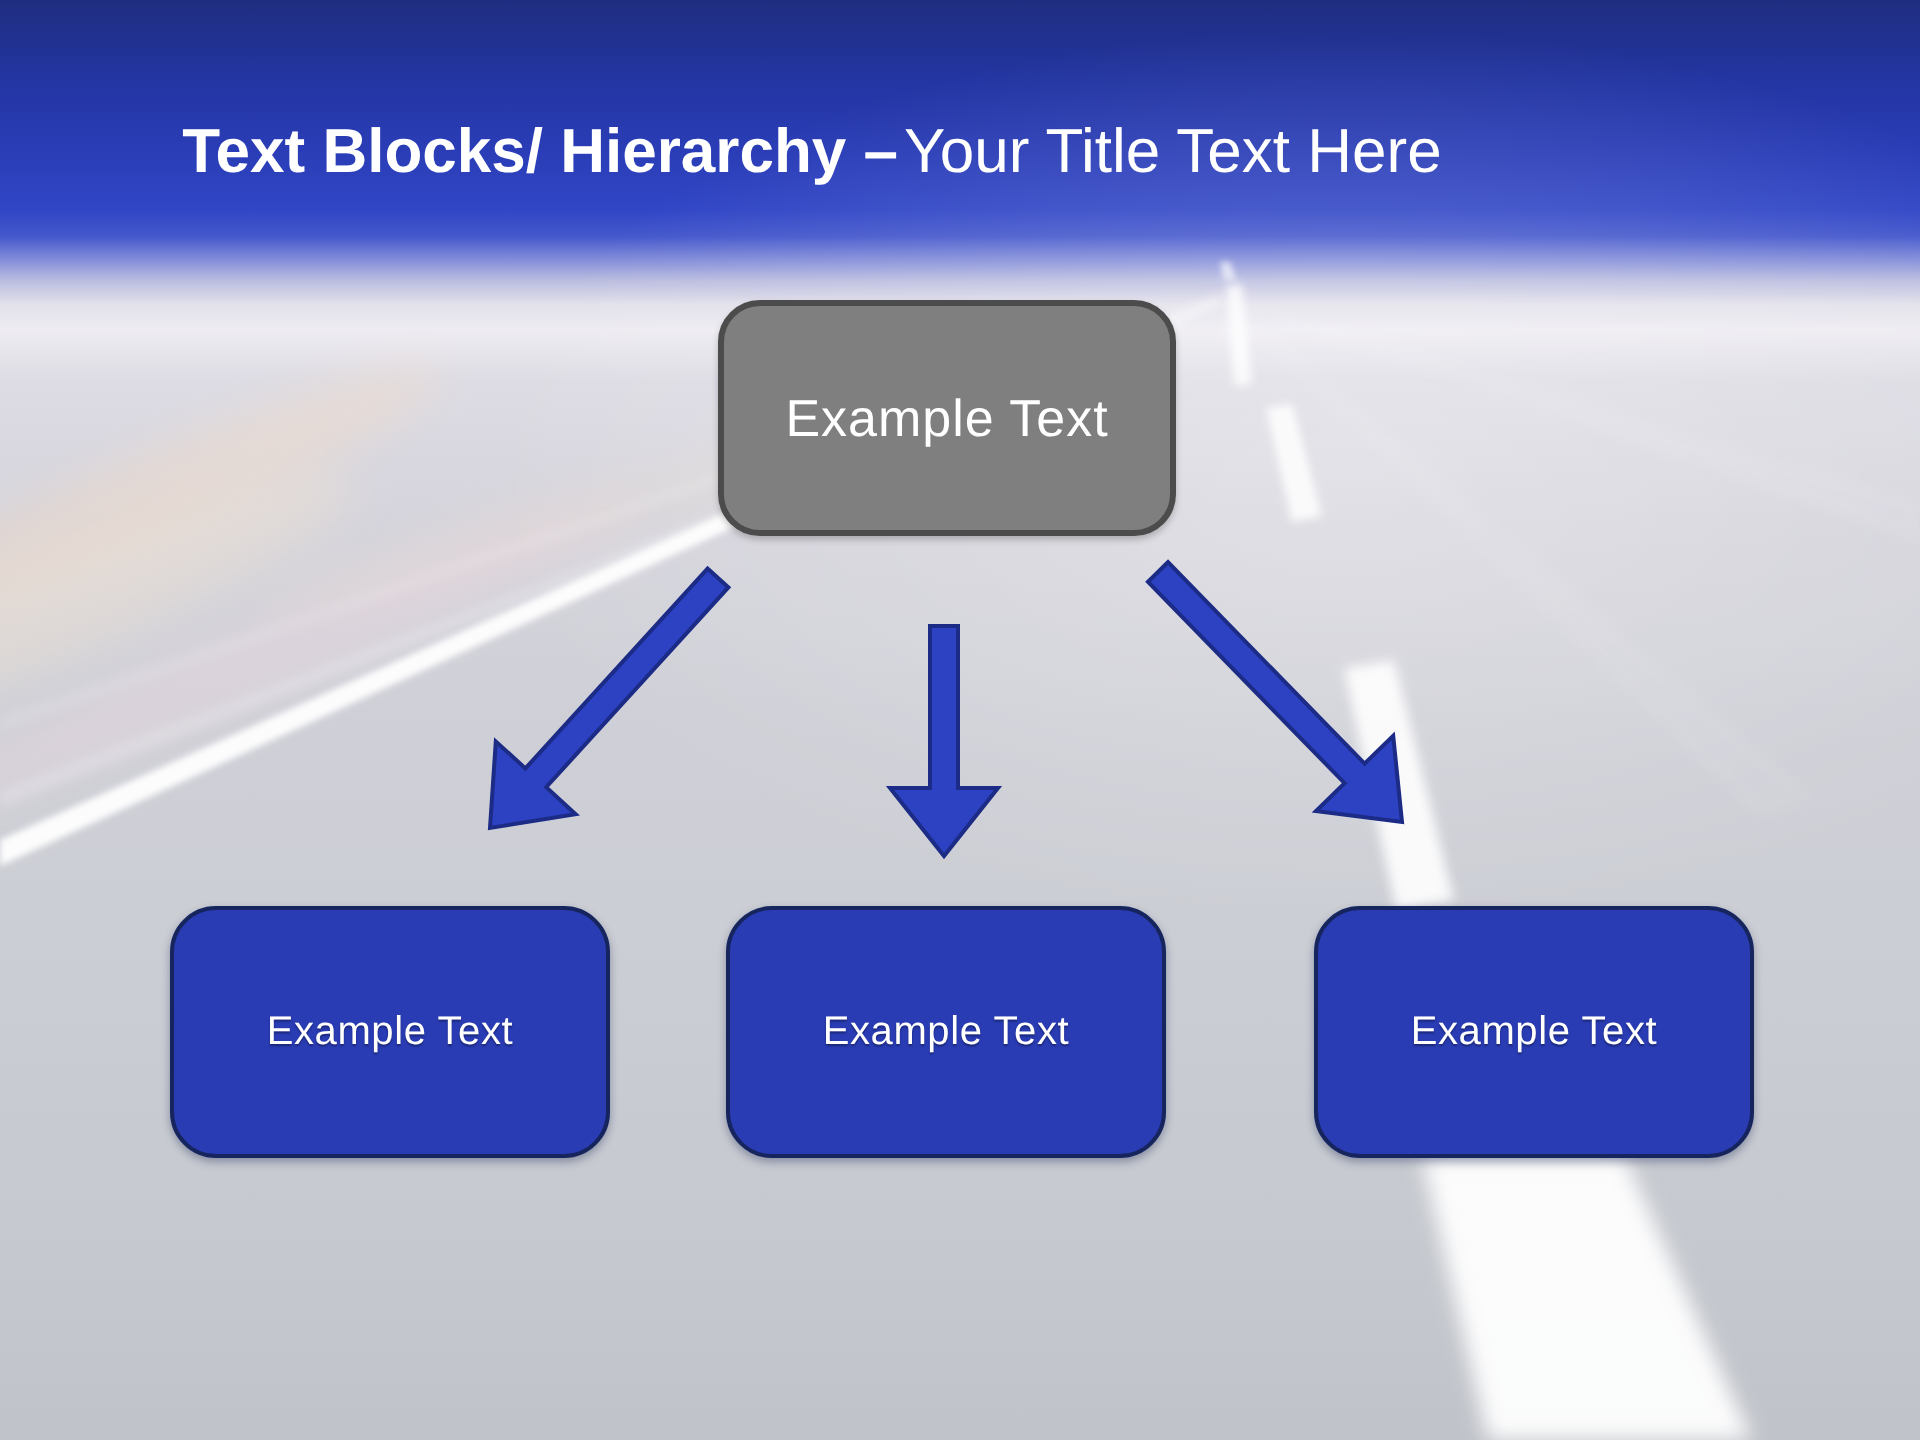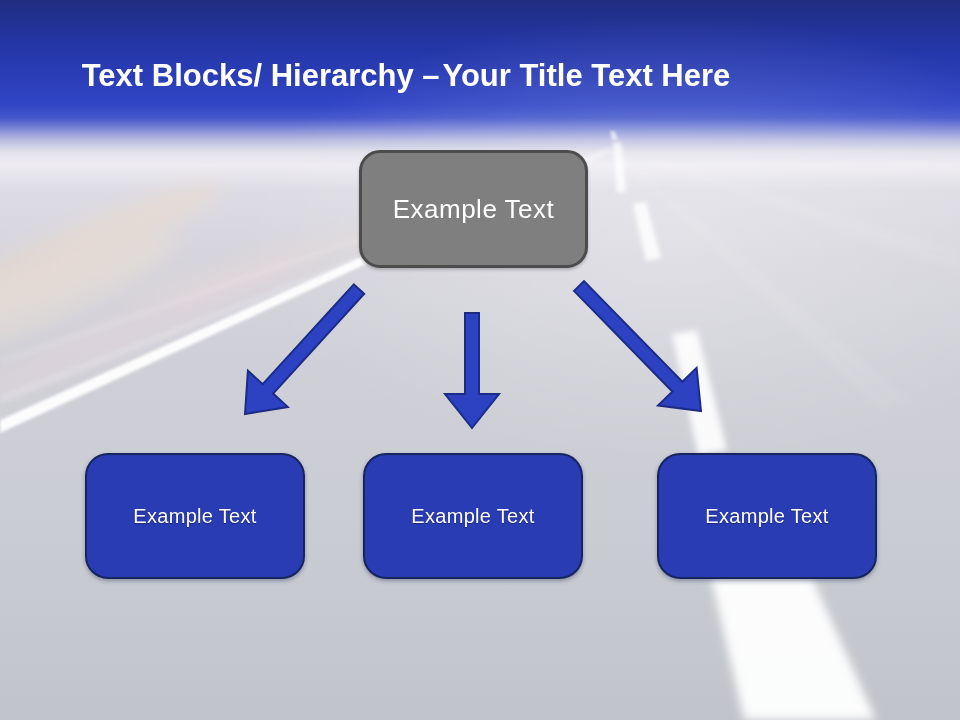--- a/index.html
+++ b/index.html
@@ -25,21 +25,21 @@
         #c4c7cd 650px,
         #c0c3c9 720px);
   }
   #bg-svg{position:absolute;left:0;top:0;width:960px;height:720px;}
   .slide-title{
     position:absolute;left:0;top:55px;width:812px;height:42px;
     display:flex;justify-content:center;align-items:center;gap:3px;
     color:#ffffff;font-size:31px;line-height:42px;white-space:nowrap;
   }
   .title-bold{font-weight:700;}
-  .title-regular{font-weight:700;}
+  .title-regular{font-weight:400;}
   .shape-box{
     position:absolute;display:flex;align-items:center;justify-content:center;
     text-align:left;color:#ffffff;box-sizing:border-box;
   }
   .parent-box{
     left:359px;top:150px;width:229px;height:118px;
     background:#7f7f7f;border:3px solid #4c4c4c;border-radius:21px;
     font-size:26px;letter-spacing:0.5px;
     box-shadow:0 2px 3px rgba(40,40,40,0.25);
   }

